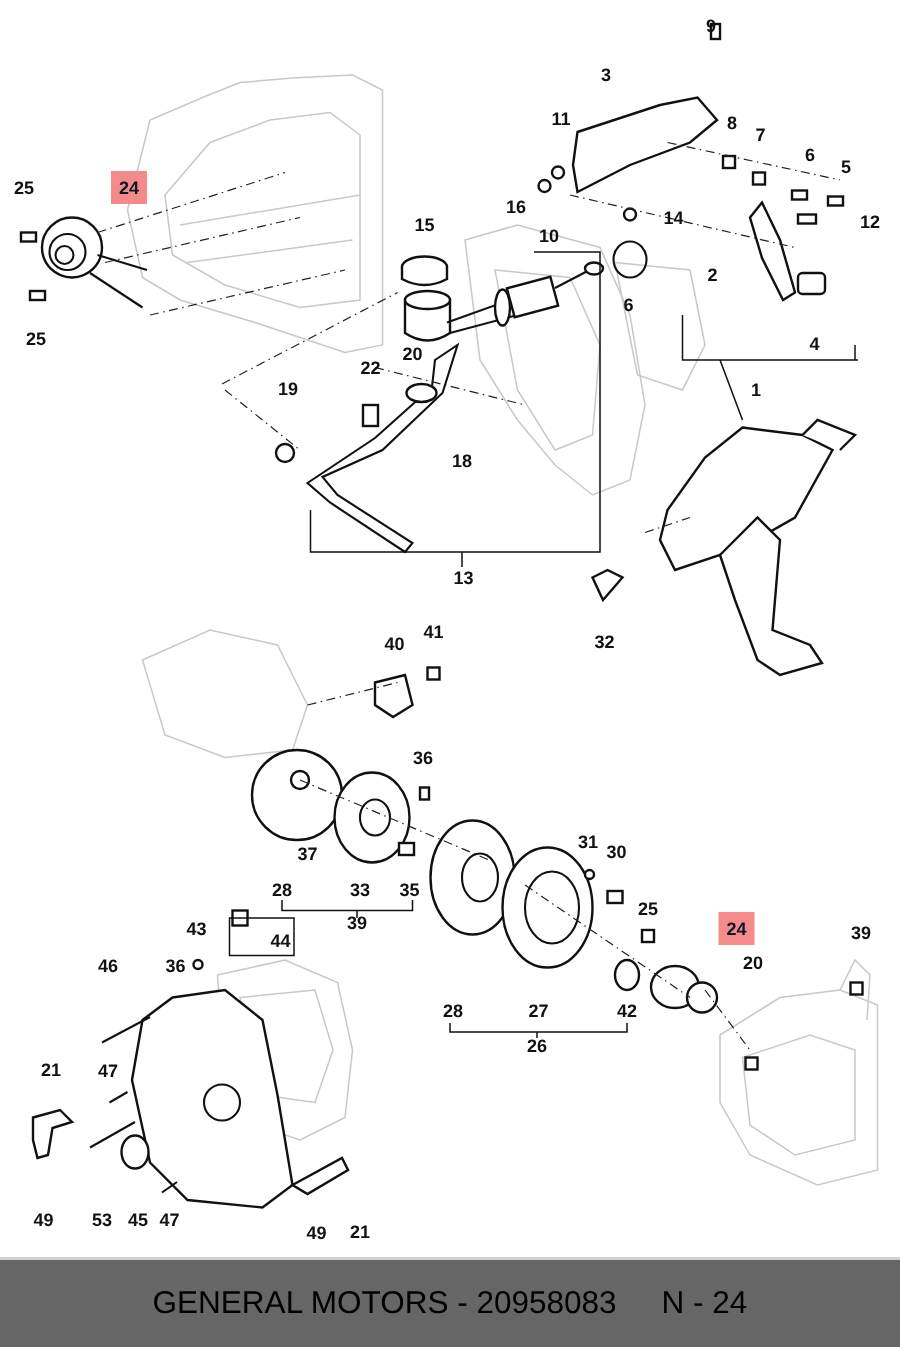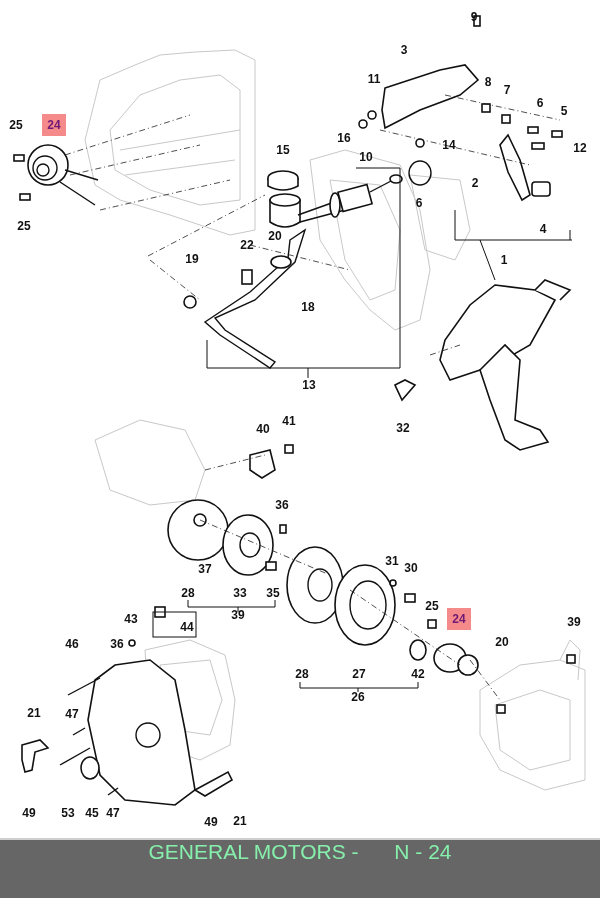--- a/index.html
+++ b/index.html
@@ -1,25 +1,25 @@
 <!DOCTYPE html>
 <html><head>
 <meta charset="utf-8">
 <style>
   html, body { margin:0; padding:0; }
   body { width:600px; height:898px; background:#ffffff; position:relative; overflow:hidden;
          font-family:"Liberation Sans", sans-serif; }
   #diagram { position:absolute; left:0; top:0; width:600px; height:838px; }
   .lbl { position:absolute; font-family:"Liberation Sans", sans-serif; font-weight:bold;
          font-size:12px; color:#111; transform:translate(-50%,-50%); white-space:nowrap; line-height:1; }
-  .hl { position:absolute; background:#f58a8a; color:#701a75; font-weight:bold; font-size:12px;
+  .hl { position:absolute; background:#f58a8a; color:#0f172a; font-weight:bold; font-size:12px;
         width:24px; height:22px; display:flex; align-items:center; justify-content:center;
-        transform:translate(-50%,-50%); font-family:"Liberation Sans", sans-serif; }
+        transform:translate(-50%,-50%); font-family:"Liberation Sans", sans-serif;margin-left:32px; }
   #footer { position:absolute; left:0; top:838px; width:600px; height:60px; background:#666666;
-            color:#86efac; display:flex; align-items:flex-start; justify-content:center;
+            color:#000000; display:flex; align-items:center; justify-content:center;
             font-family:"Liberation Sans", sans-serif; font-size:21px; border-top:2px solid #cfcfcf; box-sizing:border-box; }
   #footer .gap { display:inline-block; width:30px; }
   .ghost { fill:none; stroke:#c8c8c8; stroke-width:1; }
   .part { fill:#fff; stroke:#111; stroke-width:1.6; }
   .partf { fill:none; stroke:#111; stroke-width:1.4; }
   .lead { stroke:#111; stroke-width:1; fill:none; }
   .dash { stroke:#222; stroke-width:0.8; stroke-dasharray:6 3 1 3; fill:none; }
 </style>
 </head>
 <body>
@@ -214,14 +214,14 @@
 <span class="lbl" style="left:34px;top:713px">21</span>
 <span class="lbl" style="left:72px;top:714px">47</span>
 <span class="lbl" style="left:29px;top:813px">49</span>
 <span class="lbl" style="left:68px;top:813px">53</span>
 <span class="lbl" style="left:92px;top:813px">45</span>
 <span class="lbl" style="left:113px;top:813px">47</span>
 <span class="lbl" style="left:211px;top:822px">49</span>
 <span class="lbl" style="left:240px;top:821px">21</span>
 
 <div id="footer">
-  <span>GENERAL MOTORS</span>&nbsp;<span>-</span>&nbsp;<span class="gap"></span><span>N - 24</span>
+  <span>GENERAL MOTORS</span>&nbsp;<span>-</span>&nbsp;<span>20958083</span><span class="gap"></span><span>N - 24</span>
 </div>
 
 </body></html>

